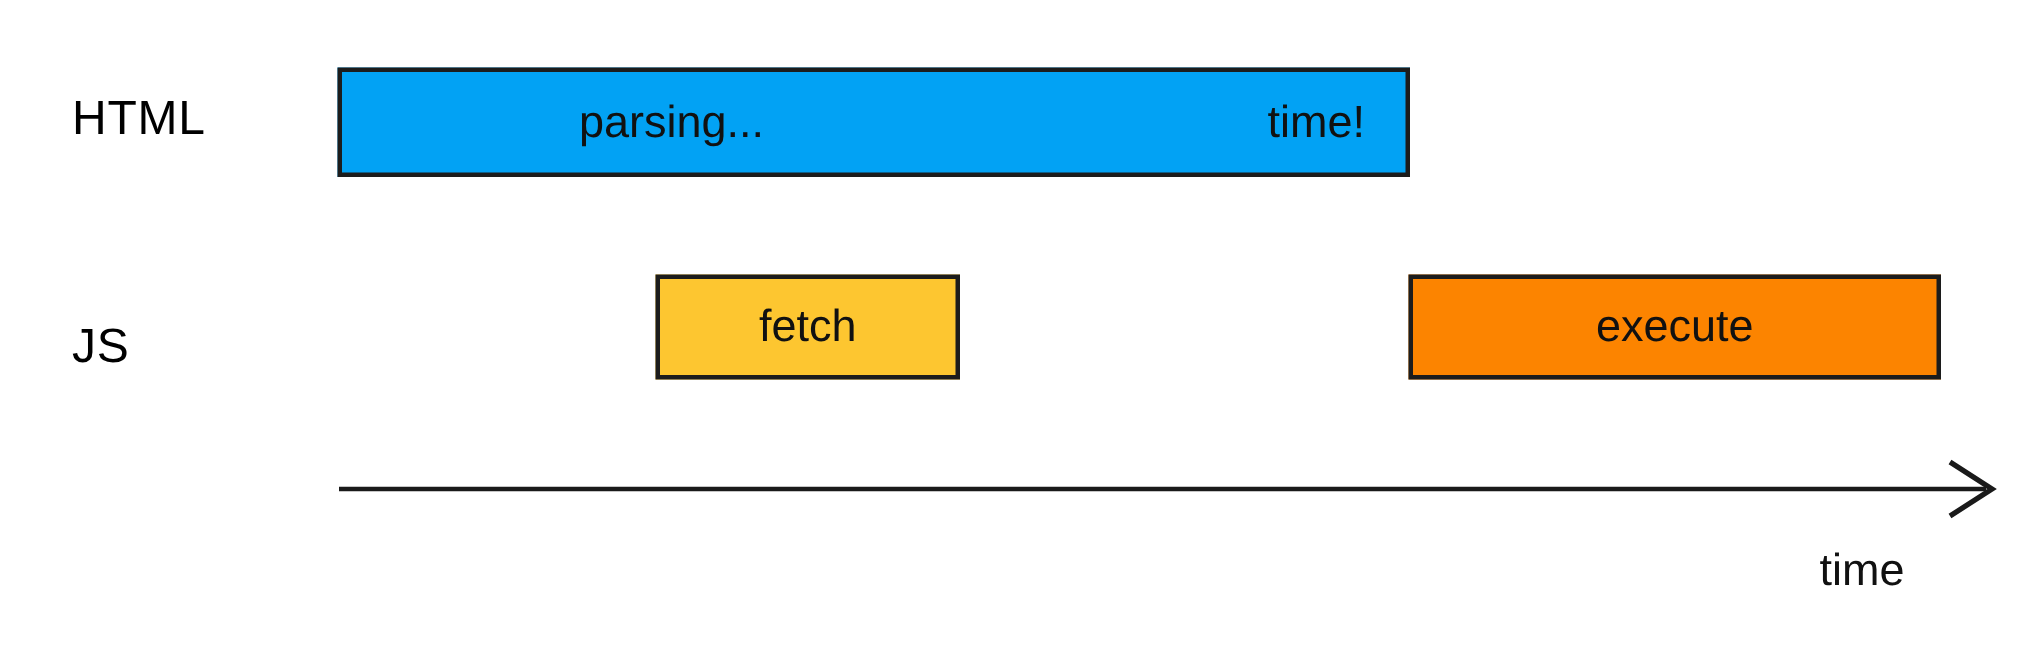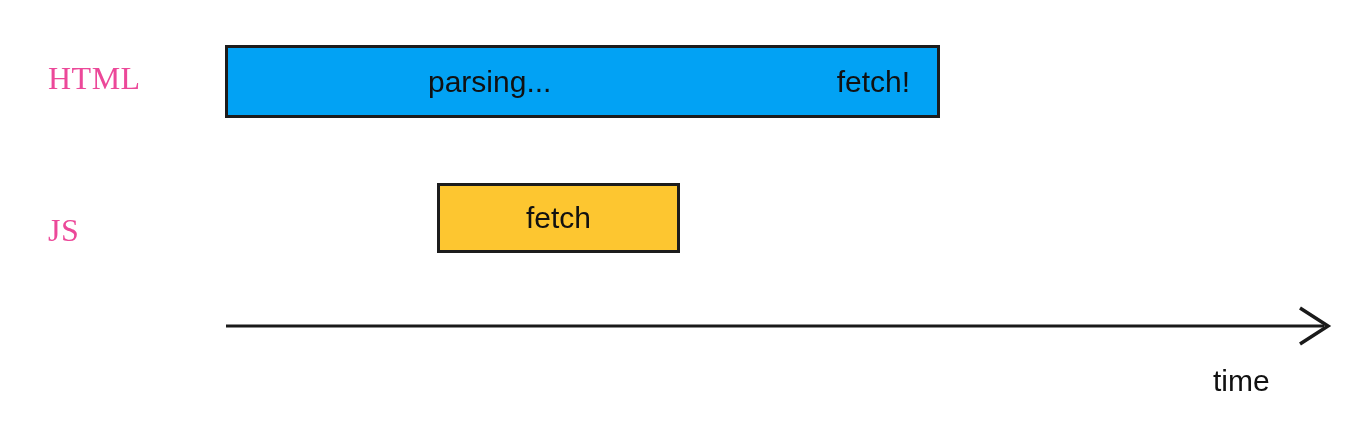--- a/index.html
+++ b/index.html
@@ -13,57 +13,55 @@
     height: 430px;
     background: #ffffff;
     font-family: "Liberation Sans", sans-serif;
     color: #111111;
     overflow: hidden;
   }
   .row-label {
     position: absolute;
     font-size: 32px;
     line-height: 1;
-    color: #ec4899;
+    color: #000000;
     letter-spacing: 0.5px;
-    font-family: Liberation Serif, serif;
   }
   .row-label.html { left: 48px; top: 62px; }
   .row-label.js   { left: 48px; top: 214px; }
 
   .bar {
     position: absolute;
     box-sizing: border-box;
     border: 3px solid #1c1c1c;
     font-size: 30px;
     color: #111111;
   }
   .bar.parsing {
     left: 225px; top: 45px;
     width: 715px; height: 73px;
     background: #02a2f4;
   }
   .bar.fetch {
     left: 437px; top: 183px;
-    width: 243px; height: 70px;
+    width: 203px; height: 70px;
     background: #fdc630;
     display: flex; align-items: center; justify-content: center;
   }
   .bar.execute {
     left: 939px; top: 183px;
     width: 355px; height: 70px;
     background: #fc8400;
     display: flex; align-items: center; justify-content: center;
   }
   .bar-text {
     position: absolute;
     top: 50%;
     transform: translateY(-50%);
     white-space: nowrap;
-    margin-left: 42px;
   }
   .bar-text.parsing-text { left: 158px; }
   .bar-text.done-text    { right: 27px; }
 
   .time-axis-svg {
     position: absolute;
     left: 220px;
     top: 294px;
     width: 1130px;
     height: 64px;
@@ -80,29 +78,32 @@
 </style>
 </head>
 <body>
 
 <div class="canvas">
 
   <span class="row-label html">HTML</span>
 
   <div class="bar parsing" style="background-color: rgb(2, 162, 244);">
     <span class="bar-text parsing-text">parsing...</span>
-    <span class="bar-text done-text">fetch!</span>
+    <span class="bar-text done-text">time!</span>
   </div>
 
   <span class="row-label js">JS</span>
 
   <div class="bar fetch" style="background-color: rgb(253, 198, 48);">
     <span>fetch</span>
   </div>
 
+  <div class="bar execute" style="background-color: rgb(252, 132, 0);">
+    <span>execute</span>
+  </div>
 
   <svg class="time-axis-svg" viewBox="0 0 1130 64" aria-hidden="true">
     <line x1="6" y1="32" x2="1104" y2="32" stroke="#1a1a1a" stroke-width="3"></line>
     <polyline points="1080,14 1108,32 1080,50" fill="none" stroke="#1a1a1a" stroke-width="3.5"></polyline>
   </svg>
 
   <span class="time-label">time</span>
 
 </div>
 

